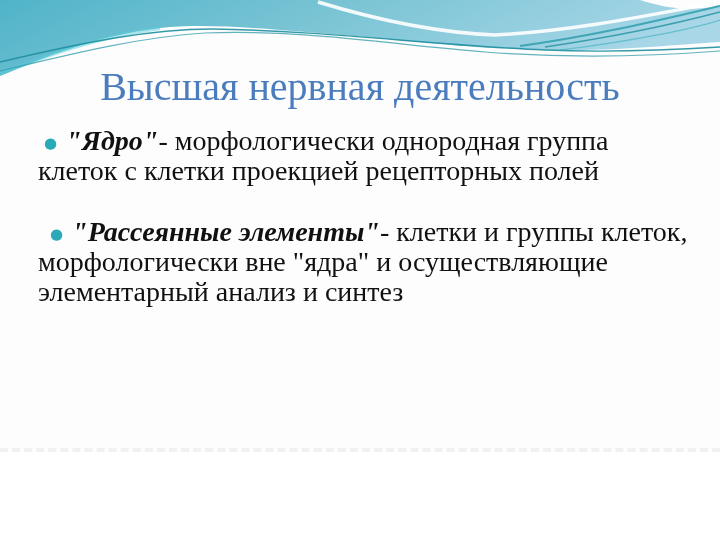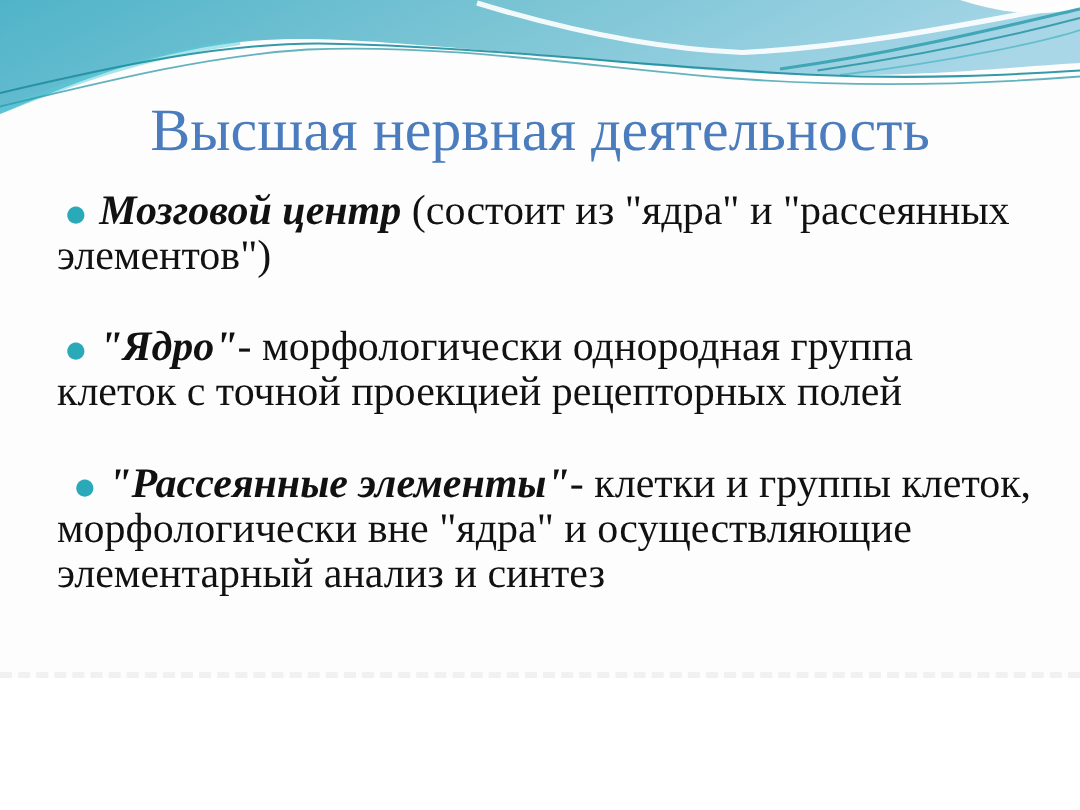--- a/index.html
+++ b/index.html
@@ -82,25 +82,23 @@
     <path d="M560,50 C635,41 695,28 720,20" stroke="#49b4c2" stroke-width="1.2" fill="none" opacity="0.7"></path>
 
     <path d="M0,62 C85,42 150,29 212,29 C330,31 430,45 545,50 C615,53 672,50 720,47" stroke="#1f8f9f" stroke-width="1.4" fill="none" opacity="0.9"></path>
     <path d="M0,71 C75,53 140,37 205,33 C300,29 395,45 485,52 C575,59 655,56 720,51" stroke="#2f9aaa" stroke-width="1.2" fill="none" opacity="0.75"></path>
   </svg>
 
   <h1 class="slide-title">Высшая нервная деятельность</h1>
 
   <div class="content">
 
-    <p class="bullet-item"><span class="bullet-icon">●</span><span class="bullet-lead">Мозговой центр</span><span class="bullet-rest"> (состоит из "ядра" и "рассеянных
-элементов")</span></p>
 
     <p class="bullet-item"><span class="bullet-icon">●</span><span class="bullet-lead">"Ядро"</span><span class="bullet-rest">- морфологически однородная группа
-клеток с точной проекцией рецепторных полей</span></p>
+клеток с клетки проекцией рецепторных полей</span></p>
 
     <p class="bullet-item indent-more"><span class="bullet-icon">●</span><span class="bullet-lead">"Рассеянные элементы"</span><span class="bullet-rest">- клетки и группы клеток,
 морфологически вне "ядра" и осуществляющие
 элементарный анализ и синтез</span></p>
 
   </div>
 
   <div class="artifact-equals">
       <span></span>
       <span></span>

